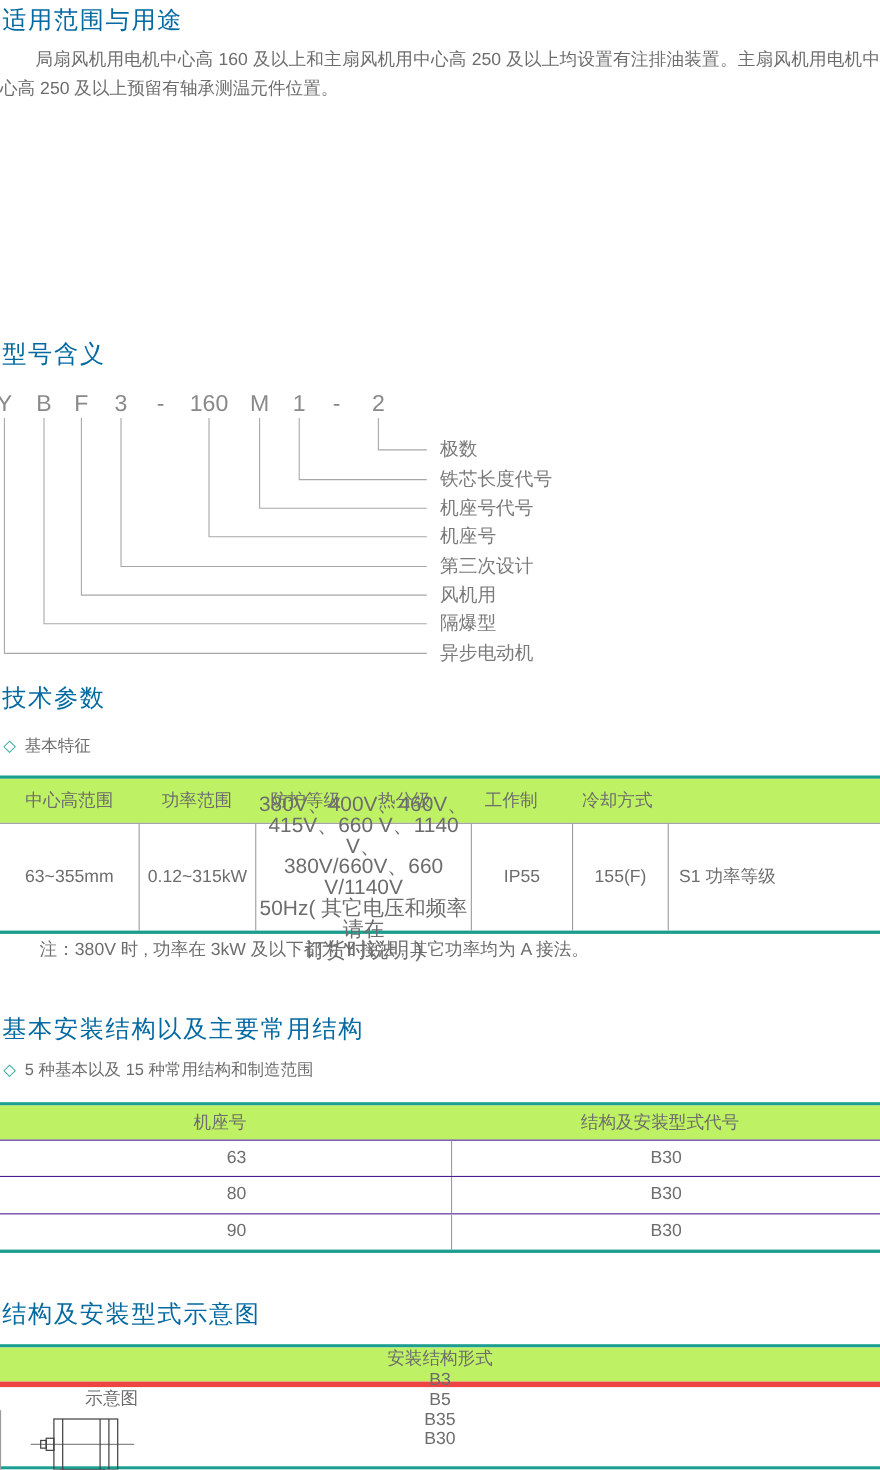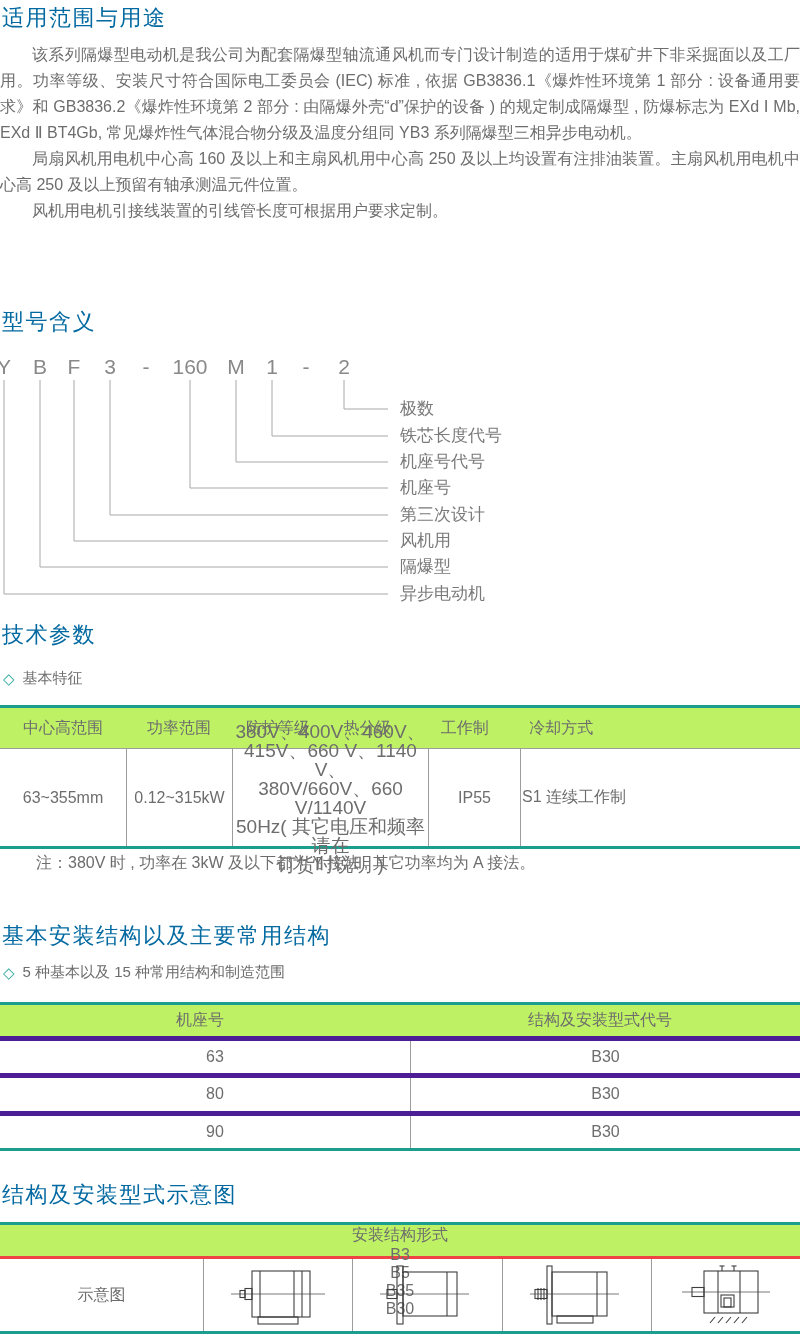--- a/index.html
+++ b/index.html
@@ -33,37 +33,35 @@
   
   .t1-head{height:40px;}
   .t1-body{display:flex;height:97px;border-top:1px solid #9c9c9c;}
   .c1{width:15.75%;}.c2{width:13.25%;}.c3{width:24.5%;}.c4{width:11.5%;}
   .c5{width:10.9%;}.c6{width:13.4%;}.c7{width:10.7%;}
   .pre{white-space:pre-line;}
   .small{font-size:19px;line-height:19px;}
   .note{left:0;top:853px;font-size:16px;color:#6e6d6d;white-space:nowrap;padding-left:36px;}
   
   .t2-head{height:31px;}
-  .t2-row{display:flex;height:32.3px;border-top:5px solid #4c1d95;padding-left:20px;}
+  .t2-row{display:flex;height:32.3px;border-top:1px solid #4c1d95;padding-left:20px;}
   .half{width:50%;}
   
   .t3-head{height:31px;flex-direction:column;}
-  .t3-body{display:flex;height:72px;border-top:3px solid #ef4444;}
+  .t3-body{display:flex;height:72px;border-top:5px solid #ef4444;flex-direction:column;}
   .d1{width:25.4%;}.d2{width:18.65%;}.d3{width:18.65%;}.d4{width:18.65%;}.d5{width:18.65%;}
   .motor{stroke:#3f3f3f;stroke-width:1.1;fill:none;}
   .motor .thin{stroke-width:0.7;}
 </style>
 </head>
 <body>
 
 <div class="abs sec-title" style="left:2px;top:3px;">适用范围与用途</div>
 <div class="abs paras">
-  <p>该系列隔爆型电动机是我公司为配套隔爆型轴流通风机而专门设计制造的适用于煤矿井下非采掘面以及工厂用。功率等级、安装尺寸符合国际电工委员会 (IEC) 标准 , 依据 GB3836.1《爆炸性环境第 1 部分 : 设备通用要求》和 GB3836.2《爆炸性环境第 2 部分 : 由隔爆外壳“d”保护的设备 ) 的规定制成隔爆型 , 防爆标志为 EXd Ⅰ Mb, EXd Ⅱ BT4Gb, 常见爆炸性气体混合物分级及温度分组同 YB3 系列隔爆型三相异步电动机。</p>
   <p>局扇风机用电机中心高 160 及以上和主扇风机用中心高 250 及以上均设置有注排油装置。主扇风机用电机中心高 250 及以上预留有轴承测温元件位置。</p>
-  <p>风机用电机引接线装置的引线管长度可根据用户要求定制。</p>
 </div>
 
 <div class="abs sec-title" style="left:2px;top:307px;">型号含义</div>
 <svg class="abs model-svg" style="left:0;top:352px;" width="800" height="256" viewBox="0 0 800 256">
 
   <text class="model-code" x="4" y="22" text-anchor="middle">Y</text>
   <text class="model-code" x="40" y="22" text-anchor="middle">B</text>
   <text class="model-code" x="74" y="22" text-anchor="middle">F</text>
   <text class="model-code" x="110" y="22" text-anchor="middle">3</text>
   <text class="model-code" x="146" y="22" text-anchor="middle">-</text>
@@ -109,21 +107,22 @@
   </div>
   <div class="t1-body">
     <div class="cell c1">63~355mm</div>
     <div class="cell c2 vline">0.12~315kW</div>
     <div class="cell c3 vline pre small">380V、400V、460V、
 415V、660 V、1140 V、
 380V/660V、660 V/1140V
 50Hz( 其它电压和频率请在
 订货时说明 )</div>
     <div class="cell c4 vline">IP55</div>
-    <div class="cell c6 vline">S1 连续工作制</div>
+    <div class="cell c5 vline">155(F)</div>
+    <div class="cell c6 vline">S1 功率等级</div>
   </div>
 </div>
 <div class="abs note">注：380V 时 , 功率在 3kW 及以下都为 Y 接法 , 其它功率均为 A 接法。</div>
 
 <div class="abs sec-title" style="left:2px;top:921px;">基本安装结构以及主要常用结构</div>
 <div class="abs sub" style="left:3px;top:963px;">
   <span class="diamond">◇</span>
   <span>5 种基本以及 15 种常用结构和制造范围</span>
 </div>
 

